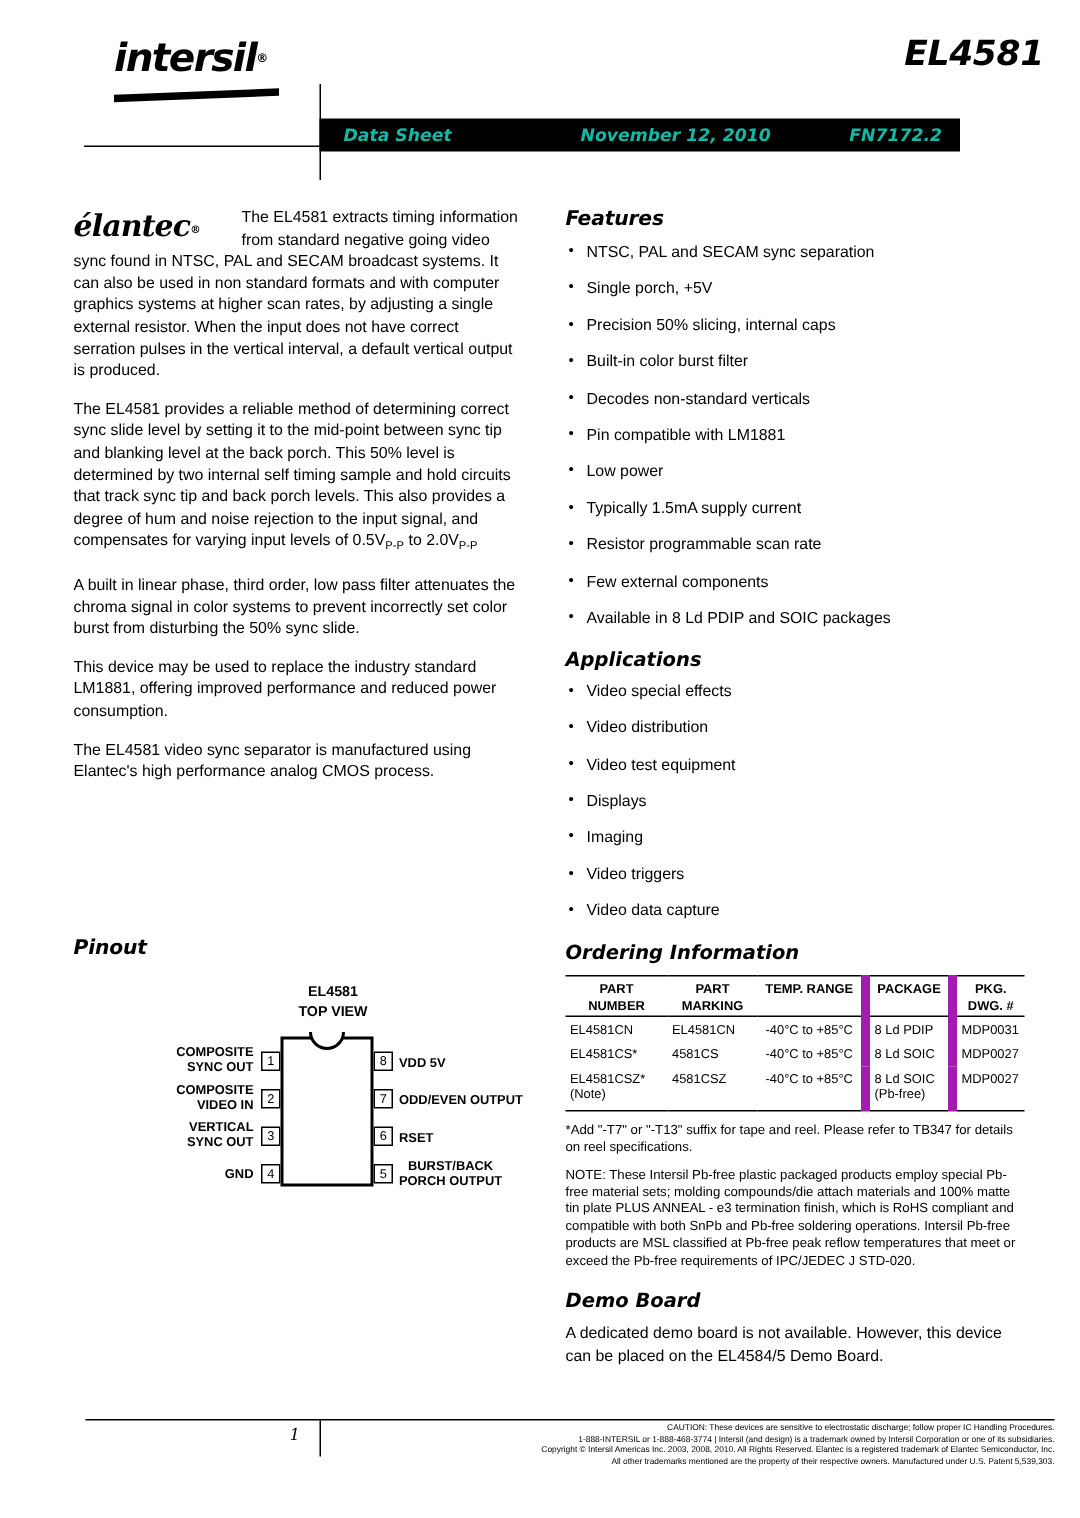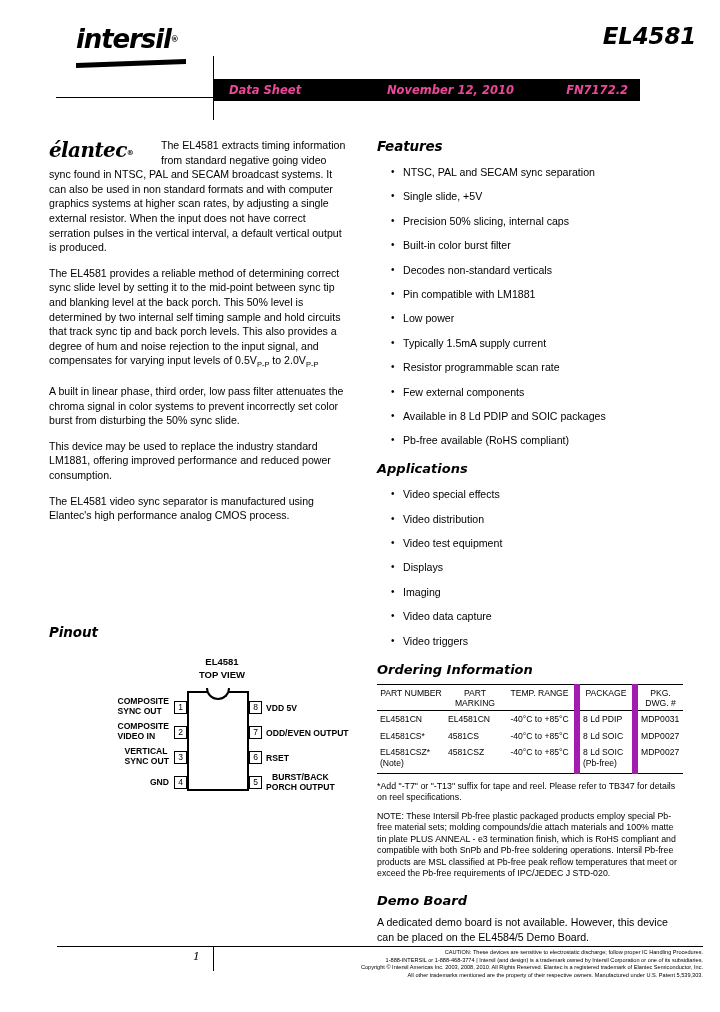--- a/index.html
+++ b/index.html
@@ -63,21 +63,21 @@
     position: absolute;
     left: 56px; top: 97px;
     width: 158px; height: 1px;
     background: #000;
   }
   #banner {
     position: absolute;
     left: 213px; top: 79px;
     width: 427px; height: 22px;
     background: #000;
-    color: #ec4899;
+    color: #14b8a6;
   }
   #banner span {
     position: absolute;
     top: 4px;
     font-size: 11.5px;
     font-weight: bold;
     font-style: italic;
     font-family: "DejaVu Sans", sans-serif;
     white-space: nowrap;
   }
@@ -137,21 +137,21 @@
   }
   #elantec-bar {
     width: 98px; height: 4px;
     background: #000;
     margin-top: 2px;
   }
 
   
   ul.blist {
     list-style: none;
-    margin: 12px; padding: 0;
+    margin: 0; padding: 0;
   }
   ul.blist li {
     font-size: 10.6px;
     line-height: 13px;
     margin: 0 0 11.4px 0;
     padding-left: 14px;
     position: relative;
   }
   ul.blist li::before {
     content: "\2022";
@@ -206,38 +206,38 @@
   }
   .pin-left  { left: 125px; }
   .pin-right { left: 200px; }
   .pinlbl {
     position: absolute;
     font-size: 8.6px;
     font-weight: bold;
     line-height: 10.2px;
     white-space: nowrap;
   }
-  .pinlbl.l { text-align: left; right: 190px; }
+  .pinlbl.l { text-align: right; right: 190px; }
   .pinlbl.r { text-align: center;  left: 217px; }
 
   
   #ordering-table {
     border-collapse: collapse;
     width: 306px;
     margin-top: 2px;
     table-layout: fixed;
   }
   #ordering-table th, #ordering-table td {
     font-size: 8.6px;
     padding: 3px 3px;
     vertical-align: top;
     line-height: 10.4px;
   }
   #ordering-table th {
-    font-weight: normal;
+    font-weight: bold;
     text-align: center;
     border-bottom: 1.6px solid #000;
     padding-bottom: 2px;
   }
   #ordering-table thead tr { border-top: 1.6px solid #000; }
   #ordering-table td { text-align: left; }
   #ordering-table td.c { text-align: center; margin-left: 44px; }
   #ordering-table .vb { border-left: 6px solid #a21caf; }
   #ordering-table tbody tr:last-child td { border-bottom: 1.6px solid #000; padding-bottom: 5px; }
 
@@ -342,42 +342,41 @@
     <div class="pinlbl r" style="top:43px">ODD/EVEN OUTPUT</div>
     <div class="pinlbl r" style="top:68px">RSET</div>
     <div class="pinlbl r" style="top:87px">BURST/BACK<br>PORCH OUTPUT</div>
   </div>
 </div>
 
 <div class="col" id="col-right">
   <h1 class="sec">Features</h1>
   <ul class="blist" id="features-list">
       <li>NTSC, PAL and SECAM sync separation</li>
-      <li>Single slide, +5V</li>
+      <li>Single porch, +5V</li>
       <li>Precision 50% slicing, internal caps</li>
       <li>Built-in color burst filter</li>
       <li>Decodes non-standard verticals</li>
       <li>Pin compatible with LM1881</li>
       <li>Low power</li>
       <li>Typically 1.5mA supply current</li>
       <li>Resistor programmable scan rate</li>
       <li>Few external components</li>
       <li>Available in 8 Ld PDIP and SOIC packages</li>
-      <li>Pb-free available (RoHS compliant)</li>
     </ul>
 
   <h1 class="subsec">Applications</h1>
   <ul class="blist" id="applications-list">
       <li>Video special effects</li>
       <li>Video distribution</li>
       <li>Video test equipment</li>
       <li>Displays</li>
       <li>Imaging</li>
+      <li>Video triggers</li>
       <li>Video data capture</li>
-      <li>Video triggers</li>
     </ul>
 
   <h1 class="subsec">Ordering Information</h1>
 
   <table id="ordering-table">
     <colgroup>
       <col style="width:68px">
         <col style="width:60px">
         <col style="width:72px">
       <col style="width:58px">

